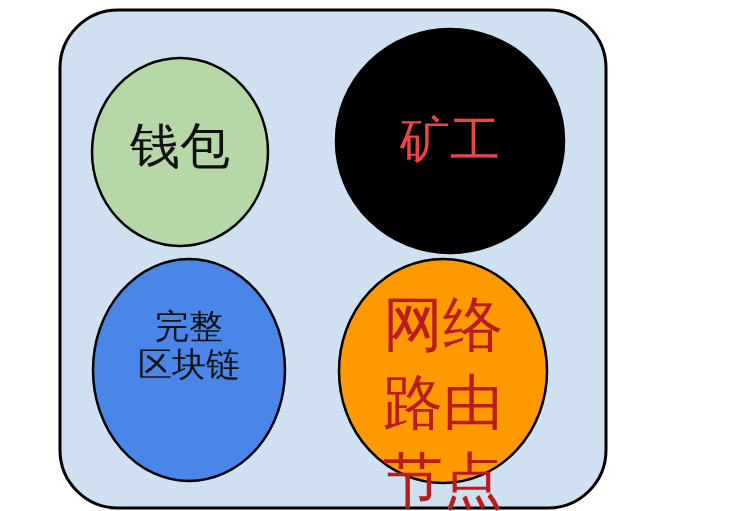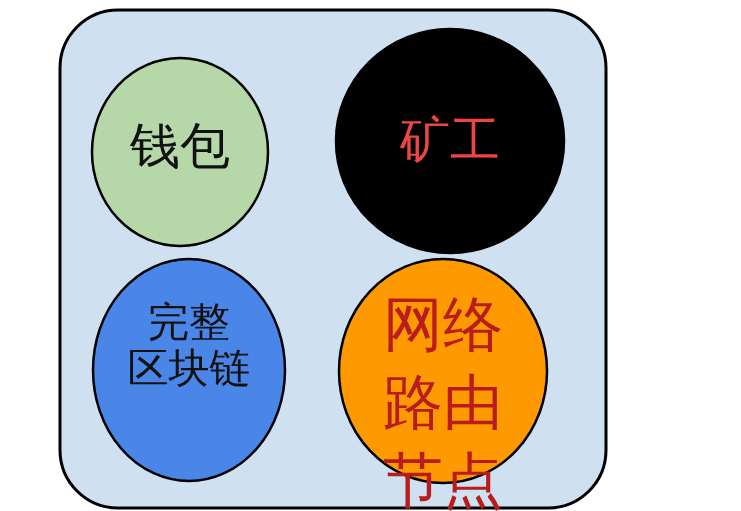--- a/index.html
+++ b/index.html
@@ -18,19 +18,19 @@
     <ellipse cx="180" cy="152" rx="88" ry="94" fill="#b6d7a8" stroke="#000" stroke-width="2.5"></ellipse>
     <ellipse cx="450" cy="141" rx="114" ry="112" fill="#000000" stroke="#000" stroke-width="2.5"></ellipse>
     <ellipse cx="189" cy="370" rx="96" ry="111" fill="#4a86e8" stroke="#000" stroke-width="2.5"></ellipse>
     <ellipse cx="443" cy="371" rx="104" ry="112" fill="#ff9900" stroke="#000" stroke-width="2.5"></ellipse>
   </svg>
 
   <div class="label" style="left:92px; top:118px; width:176px; font-size:50px; color:#111;">钱包</div>
 
   <div class="label" style="left:336px; top:112px; width:228px; font-size:50px; color:#ef4444;">矿工</div>
 
-  <div class="label" style="left:93px; top:300px; width:192px; font-size:41px; color:#111;">完整
+  <div class="label" style="left:93px; top:308px; width:192px; font-size:34px; color:#111;">完整
 区块链</div>
 
   <div class="label" style="left:339px; top:286px; width:208px; font-size:60px; line-height:1.3; color:#b91c1c;">网络
 路由
 节点</div>
 </div>
 
 </body></html>

